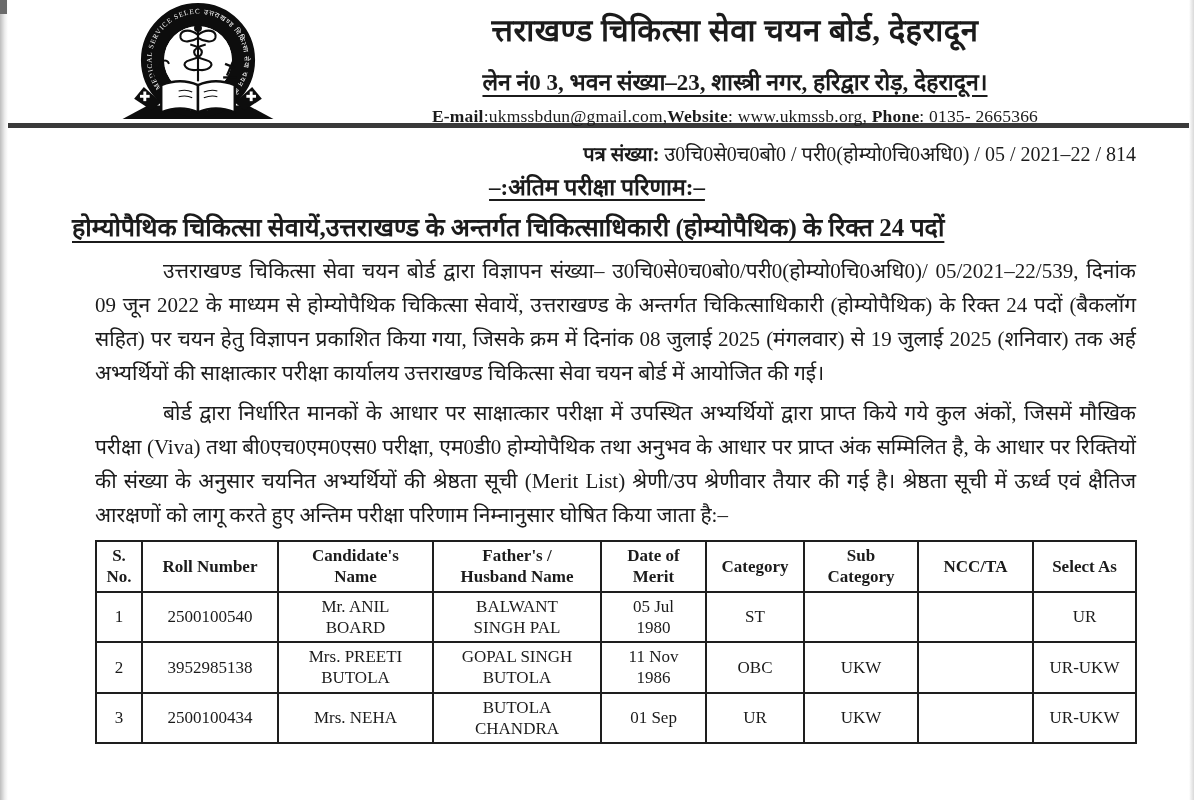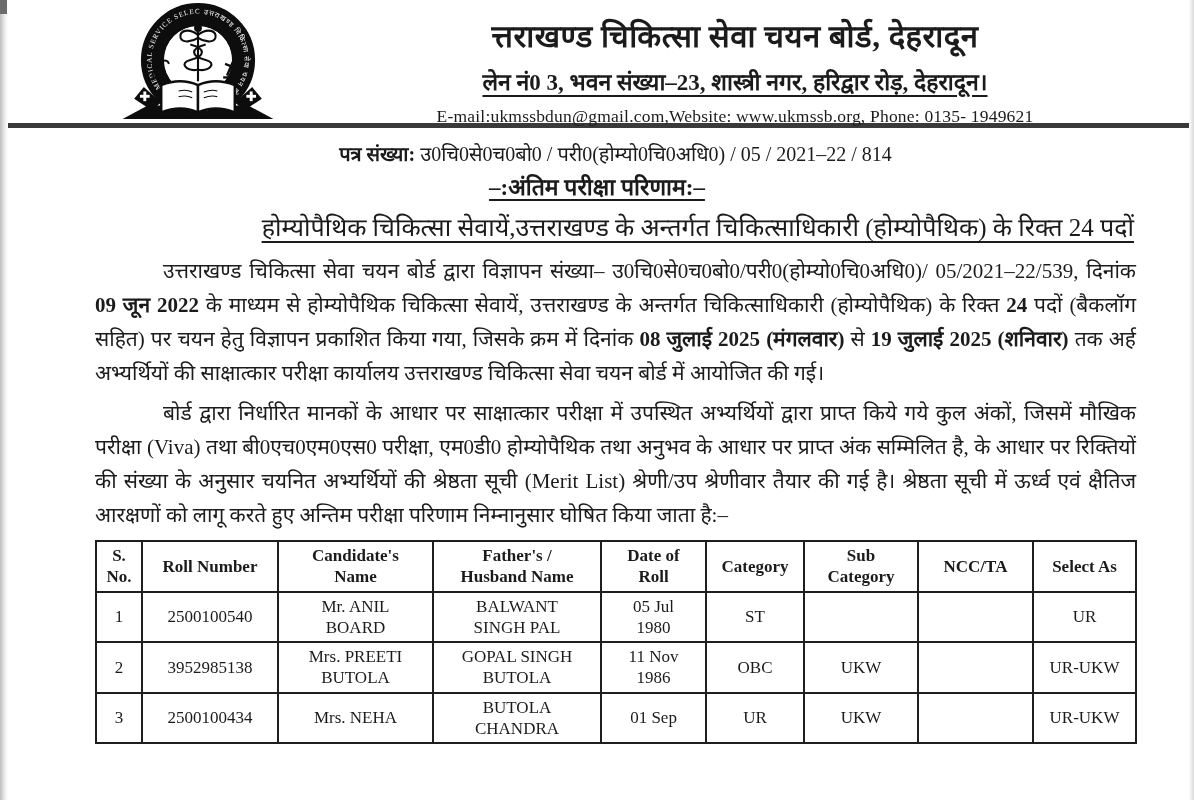--- a/index.html
+++ b/index.html
@@ -11,43 +11,43 @@
   
   .edge-left{position:absolute;left:0;top:0;width:8px;height:800px;
     background:linear-gradient(to right,#bdbdbd,#ededed 60%,#ffffff);z-index:5;}
   .edge-right{position:absolute;right:0;top:0;width:5px;height:800px;
     background:linear-gradient(to left,#d9d9d9,#ffffff);z-index:5;}
   .corner-mark{position:absolute;left:0;top:0;width:7px;height:14px;background:#6b6b6b;z-index:6;}
 
   
   .header{position:relative;height:120px;}
   .logo{position:absolute;left:100px;top:2px;width:196px;height:118px;}
-  .head-text{position:absolute;left:330px;top:18px;width:810px;text-align:center;}
+  .head-text{position:absolute;left:330px;top:12px;width:810px;text-align:center;}
   .org-name{font-size:31px;font-weight:700;line-height:1.25;letter-spacing:.5px;}
-  .org-address{font-size:23px;font-weight:700;margin-top:8px;
+  .org-address{font-size:23px;font-weight:700;margin-top:14px;
     text-decoration:underline;text-decoration-thickness:2px;text-underline-offset:5px;}
   .contact-line{font-size:17.5px;margin-top:9px;letter-spacing:.2px;}
-  .contact-line .b{font-weight:400;margin-top:20px;}
+  .contact-line .b{font-weight:700;margin-top:20px;}
 
   .rule{height:5px;background:#3a3a3a;margin-top:3px;}
 
   
-  .meta-row{display:flex;justify-content:center;align-items:baseline;
+  .meta-row{display:flex;justify-content:flex-end;align-items:baseline;
     margin:12px 58px 0 95px;font-size:20px;}
   .meta-row .b{font-weight:700;}
 
   .main-heading{text-align:center;font-size:23px;font-weight:700;margin-top:3px;
     text-decoration:underline;text-decoration-thickness:2px;text-underline-offset:4px;}
 
-  .sub-heading{margin:6px 60px 4px 72px;text-align:right;font-size:25px;font-weight:400;line-height:40px;}
+  .sub-heading{margin:6px 60px 4px 72px;text-align:left;font-size:25px;font-weight:700;line-height:40px;}
   .sub-heading span{text-decoration:underline;text-decoration-thickness:2px;text-underline-offset:5px;}
 
   .para{margin:6px 58px 0 95px;font-size:21px;line-height:34px;
     text-align:justify;text-indent:68px;}
-  .para .b{font-weight:700;margin-top:20px;}
+  .para .b{font-weight:400;margin-top:20px;}
 
   
   table.result{border-collapse:collapse;table-layout:fixed;
     margin:8px 0 0 95px;width:1040px;font-size:17px;}
   table.result th,table.result td{
     border:2px solid #1e1e1e;text-align:center;vertical-align:middle;
     padding:3px 2px;white-space:pre-line;line-height:1.25;height:42px;}
   table.result th{font-weight:700;}
 </style>
 </head>
@@ -106,21 +106,21 @@
       <path d="M62,86 Q82,78 100,86 L100,114 Q82,106 62,114 Z" fill="#ffffff" stroke="#0d0d0d" stroke-width="2.5"></path>
       <path d="M138,86 Q118,78 100,86 L100,114 Q118,106 138,114 Z" fill="#ffffff" stroke="#0d0d0d" stroke-width="2.5"></path>
       <path d="M80,92 q8,-2 14,1 M80,98 q8,-2 14,1 M106,93 q8,-3 14,-1 M106,99 q8,-3 14,-1" stroke="#0d0d0d" stroke-width="1.2" fill="none"></path>
     </g>
   </svg>
 
   <div class="head-text">
     <div class="org-name">त्तराखण्ड चिकित्सा सेवा चयन बोर्ड, देहरादून</div>
     <div class="org-address">लेन नं0 3, भवन संख्या–23, शास्त्री नगर, हरिद्वार रोड़, देहरादून।</div>
     <div class="contact-line"><span class="b">E-mail</span><span>:ukmssbdun@gmail.com,</span><span class="b">Website</span><span>: www.ukmssb.org,</span>
-      <span class="b">Phone</span><span>: 0135- 1949621</span>
+      <span class="b">Phone</span><span>: 0135- 2665366</span>
     </div>
   </div>
 </div>
 
 <div class="rule"></div>
 
 <div class="meta-row">
   <div>
     <span class="b">पत्र संख्या:</span>
     <span>उ0चि0से0च0बो0 / परी0(होम्यो0चि0अधि0) / 05 / 2021–22 / 814</span>
@@ -152,21 +152,21 @@
   <thead>
       <tr id="result-head">
         <th>S.
 No.</th>
         <th>Roll Number</th>
         <th>Candidate's
 Name</th>
         <th>Father's /
 Husband Name</th>
         <th>Date of
-Roll</th>
+Merit</th>
         <th>Category</th>
         <th>Sub
 Category</th>
         <th>NCC/TA</th>
         <th>Select As</th>
       </tr>
     </thead>
   <tbody id="result-body">
       <tr>
         <td>1</td>

